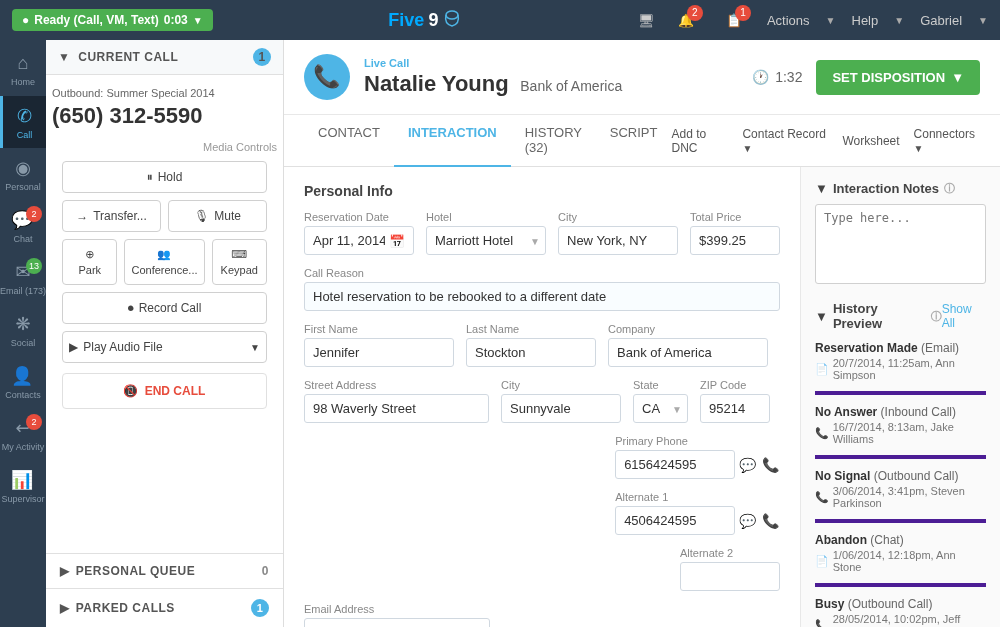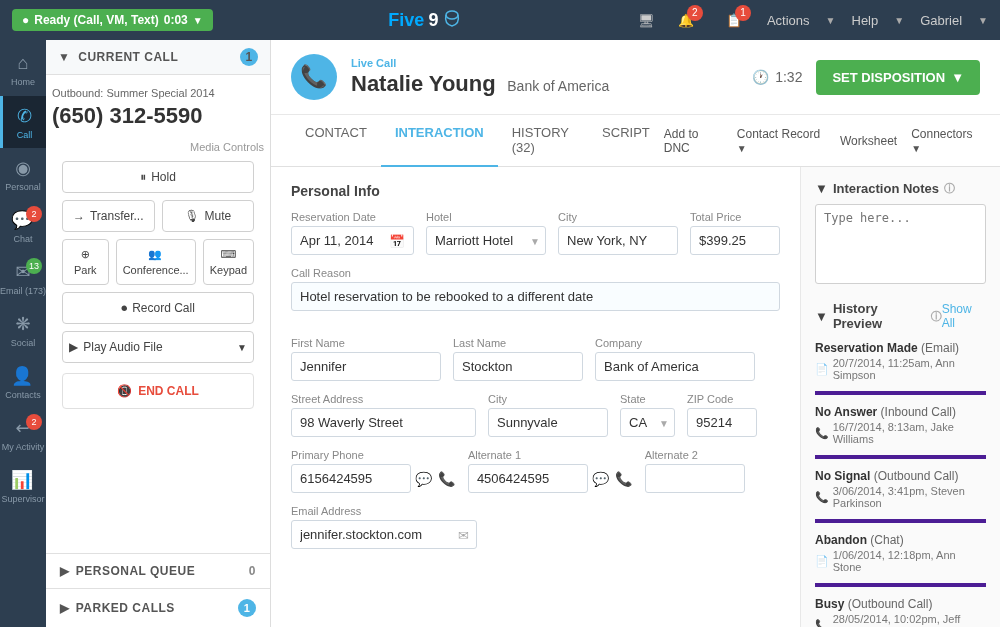--- a/index.html
+++ b/index.html
@@ -307,21 +307,21 @@
 
     <div class="content-area">
 
       <div class="form-area">
         <div class="section-title">Personal Info</div>
 
         <div class="form-row">
           <div class="form-group">
             <label>Reservation Date</label>
             <div class="input-with-icon">
-              <input type="text" style="width: 123px;" value="Apr 11, 2014">
+              <input type="text" style="width: 110px;" value="Apr 11, 2014">
               <span class="input-icon">📅</span>
             </div>
           </div>
           <div class="form-group">
             <label>Hotel</label>
             <div class="select-with-arrow">
               <select style="width:120px;">
                 <option>Marriott Hotel</option>
               </select>
               <span class="select-arrow">▼</span>
@@ -330,21 +330,21 @@
           <div class="form-group">
             <label>City</label>
             <input type="text" style="width: 120px;" value="New York, NY">
           </div>
           <div class="form-group">
             <label>Total Price</label>
             <input type="text" style="width: 90px;" value="$399.25">
           </div>
         </div>
 
-        <div class="form-group" style="margin-bottom:26px;justify-content:center;">
+        <div class="form-group" style="margin-bottom:12px;justify-content:center;">
           <label>Call Reason</label>
           <input type="text" class="call-reason-input" value="Hotel reservation to be rebooked to a different date" style="">
         </div>
 
         <div class="form-row">
           <div class="form-group">
             <label>First Name</label>
             <input type="text" style="width: 150px;" value="Jennifer">
           </div>
           <div class="form-group">
@@ -374,21 +374,21 @@
               </select>
               <span class="select-arrow">▼</span>
             </div>
           </div>
           <div class="form-group">
             <label>ZIP Code</label>
             <input type="text" style="width: 70px;" value="95214">
           </div>
         </div>
 
-        <div class="form-row" style="align-items:flex-end;">
+        <div class="form-row" style="align-items:flex-end;flex-direction:column;">
           <div class="form-group">
             <label>Primary Phone</label>
             <div style="display:flex;align-items:center;">
               <input type="text" style="width: 120px;" value="6156424595">
               <div class="phone-icons">
                 <span>💬</span>
                 <span>📞</span>
               </div>
             </div>
           </div>

